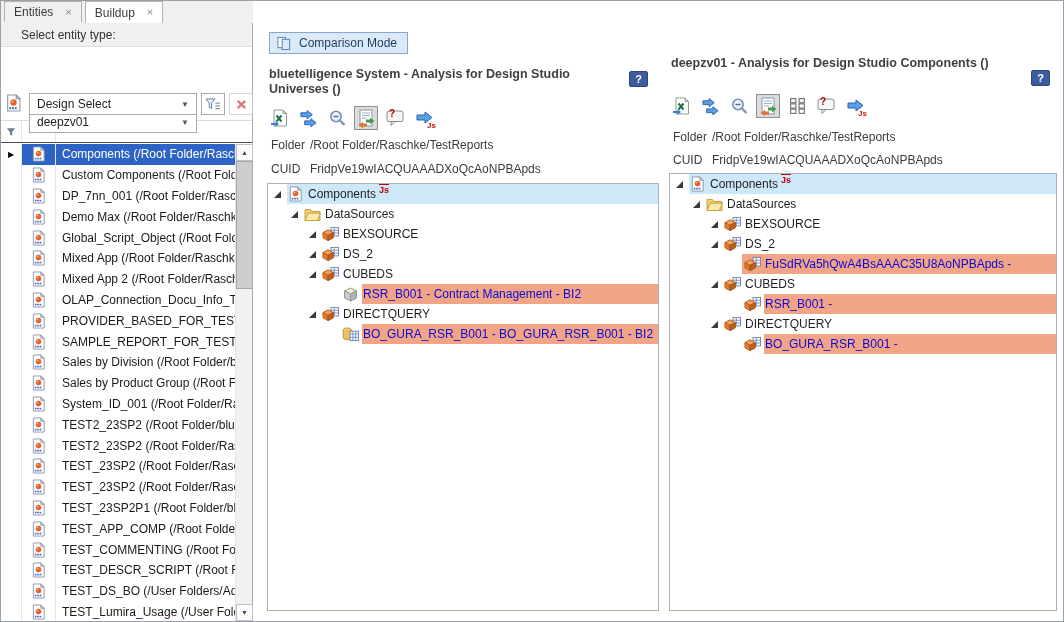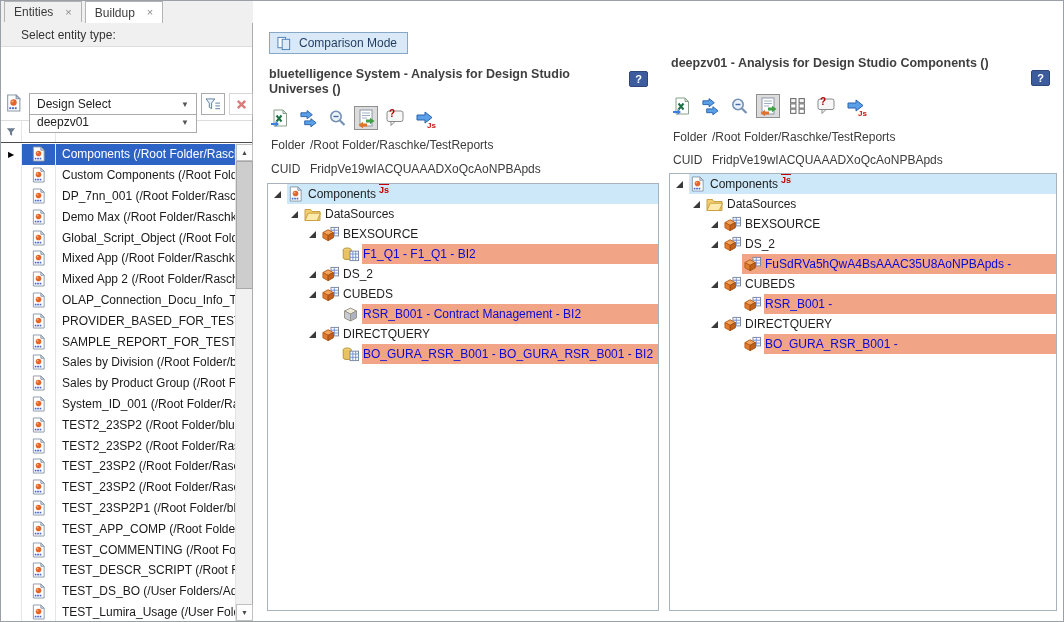--- a/index.html
+++ b/index.html
@@ -506,26 +506,20 @@
     </div>
     <div class="trow lvl2">
       <svg class="exp">
           <use href="#i-exp"></use>
         </svg>
       <svg class="tic">
           <use href="#i-dsbox"></use>
         </svg>
       <span class="tl">BEXSOURCE</span>
     </div>
-    <div class="trow lvl3 diff">
-      <svg class="tic">
-          <use href="#i-dbt"></use>
-        </svg>
-      <span class="tl">F1_Q1 - F1_Q1 - BI2</span>
-    </div>
     <div class="trow lvl2">
       <svg class="exp">
           <use href="#i-exp"></use>
         </svg>
       <svg class="tic">
           <use href="#i-dsbox"></use>
         </svg>
       <span class="tl">DS_2</span>
     </div>
     <div class="trow lvl2">

